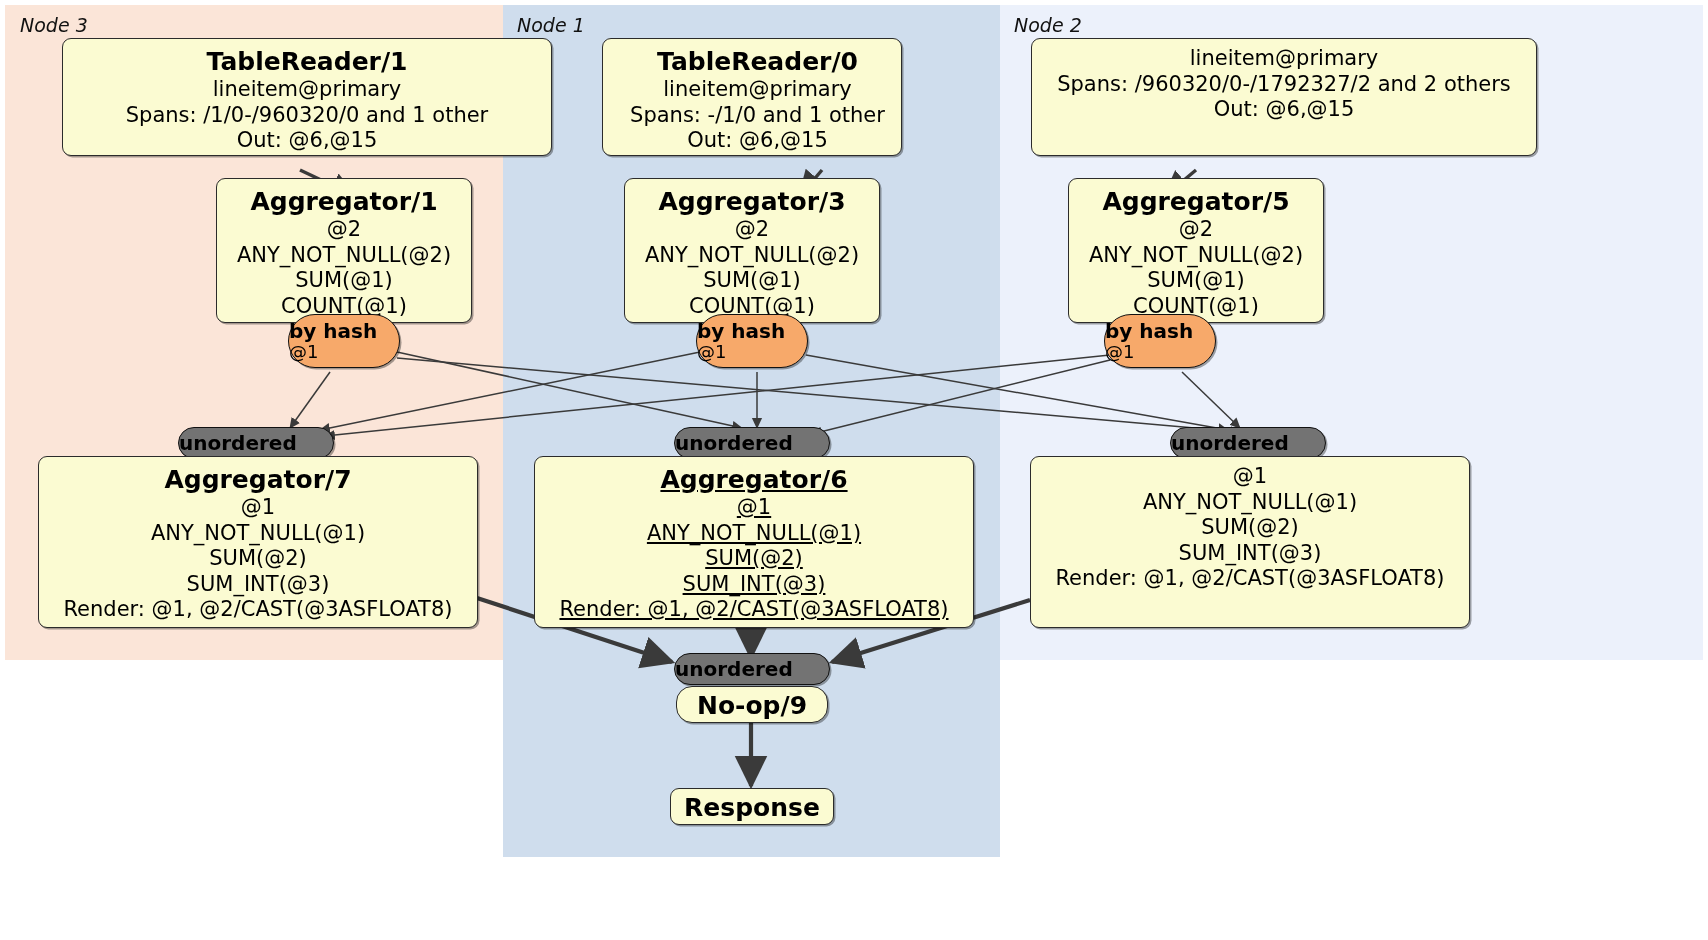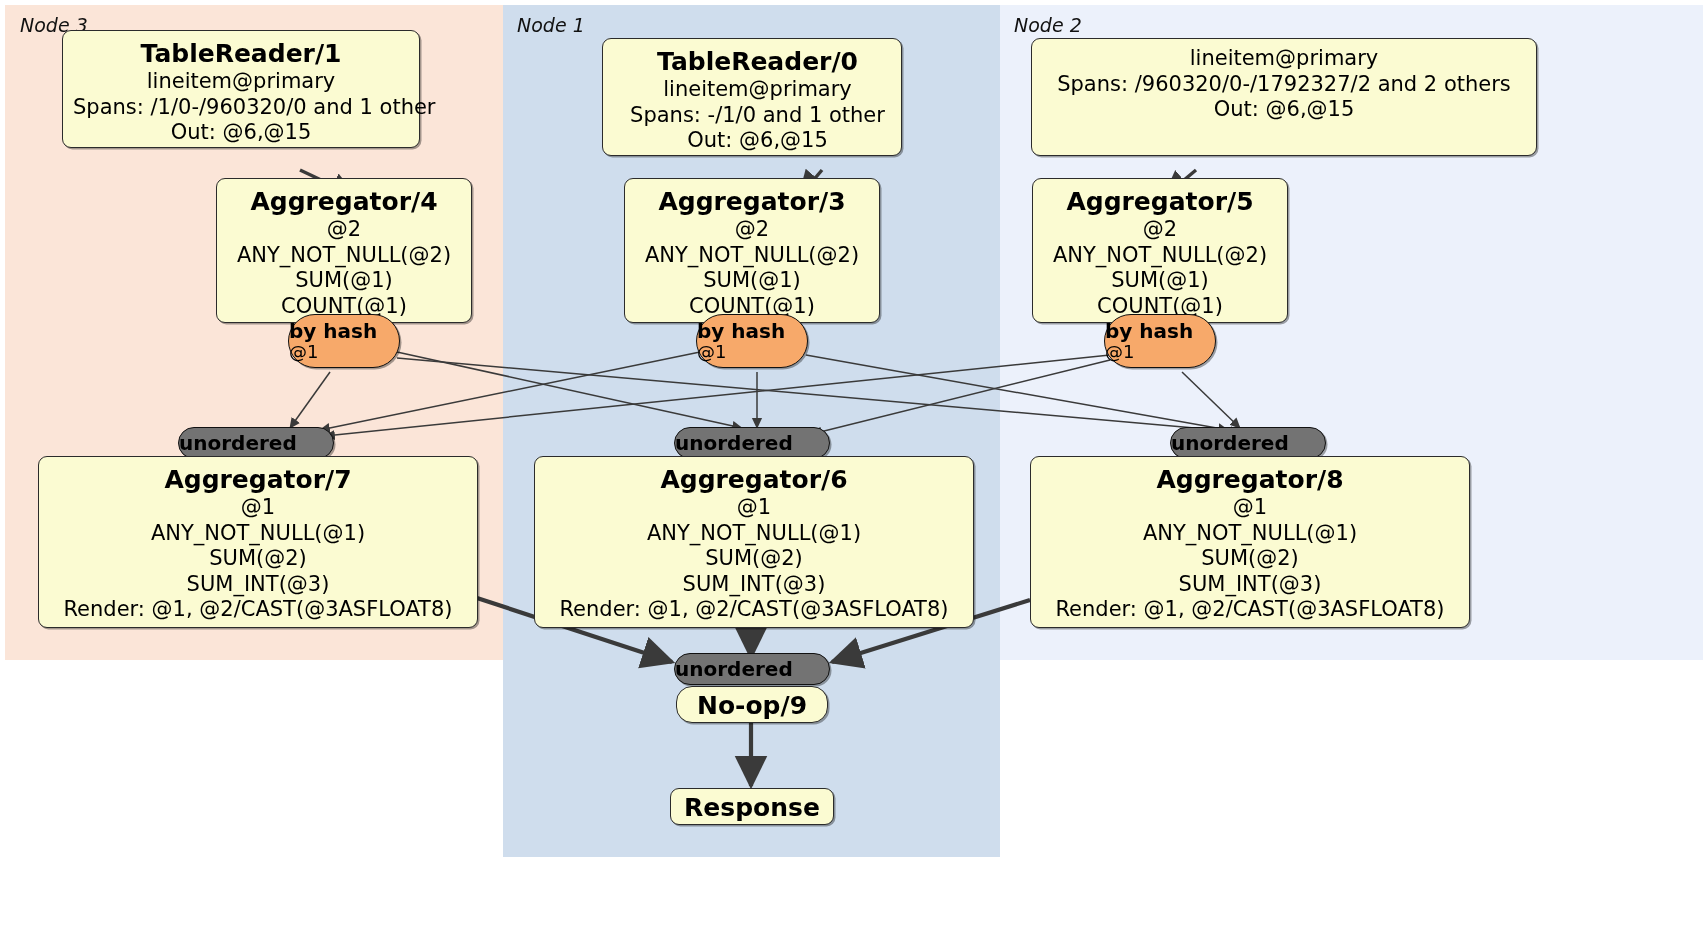--- a/index.html
+++ b/index.html
@@ -92,57 +92,57 @@
     <path d="M1110,360 L812,434" stroke="#3a3a3a" stroke-width="1.5" fill="none" marker-end="url(#arT)"></path>
     <path d="M1182,372 L1240,428" stroke="#3a3a3a" stroke-width="1.5" fill="none" marker-end="url(#arT)"></path>
 
     <path d="M477,598 L672,662" stroke="#3a3a3a" stroke-width="4.2" fill="none" marker-end="url(#ar)"></path>
     <path d="M751,630 L751,657" stroke="#3a3a3a" stroke-width="4.2" fill="none" marker-end="url(#ar)"></path>
     <path d="M1030,600 L832,662" stroke="#3a3a3a" stroke-width="4.2" fill="none" marker-end="url(#ar)"></path>
 
     <path d="M751,722 L751,786" stroke="#3a3a3a" stroke-width="4.2" fill="none" marker-end="url(#ar)"></path>
   </svg>
 
-  <div class="proc" style="left:62px;top:30px;width:358px;height:118px;">
+  <div class="proc" style="left:62px;top:38px;width:490px;height:118px;">
     <span class="ttl">TableReader/1</span>
     <span class="ln">lineitem@primary</span>
     <span class="ln">Spans: /1/0-/960320/0 and 1 other</span>
     <span class="ln">Out: @6,@15</span>
   </div>
 
   <div class="proc" style="left:602px;top:38px;width:300px;height:118px;padding-left:21px;">
     <span class="ttl">TableReader/0</span>
     <span class="ln">lineitem@primary</span>
     <span class="ln">Spans: -/1/0 and 1 other</span>
     <span class="ln">Out: @6,@15</span>
   </div>
 
   <div class="proc" style="left:1031px;top:38px;width:506px;height:118px;">
     <span class="ln">lineitem@primary</span>
     <span class="ln">Spans: /960320/0-/1792327/2 and 2 others</span>
     <span class="ln">Out: @6,@15</span>
   </div>
 
   <div class="proc" style="left:216px;top:178px;width:256px;height:145px;">
-    <span class="ttl">Aggregator/4</span>
+    <span class="ttl">Aggregator/1</span>
     <span class="ln">@2</span>
     <span class="ln">ANY_NOT_NULL(@2)</span>
     <span class="ln">SUM(@1)</span>
     <span class="ln">COUNT(@1)</span>
   </div>
 
   <div class="proc" style="left:624px;top:178px;width:256px;height:145px;">
     <span class="ttl">Aggregator/3</span>
     <span class="ln">@2</span>
     <span class="ln">ANY_NOT_NULL(@2)</span>
     <span class="ln">SUM(@1)</span>
     <span class="ln">COUNT(@1)</span>
   </div>
 
-  <div class="proc" style="left:1032px;top:178px;width:256px;height:145px;">
+  <div class="proc" style="left:1068px;top:178px;width:256px;height:145px;">
     <span class="ttl">Aggregator/5</span>
     <span class="ln">@2</span>
     <span class="ln">ANY_NOT_NULL(@2)</span>
     <span class="ln">SUM(@1)</span>
     <span class="ln">COUNT(@1)</span>
   </div>
 
   <div class="pill hash" style="left:288px;top:314px;width:112px;height:54px;">
     <span class="p1">by hash</span>
     <span class="p2">@1</span>
@@ -168,31 +168,30 @@
 
   <div class="proc" style="left:38px;top:456px;width:440px;height:172px;">
     <span class="ttl">Aggregator/7</span>
     <span class="ln">@1</span>
     <span class="ln">ANY_NOT_NULL(@1)</span>
     <span class="ln">SUM(@2)</span>
     <span class="ln">SUM_INT(@3)</span>
     <span class="ln">Render: @1, @2/CAST(@3ASFLOAT8)</span>
   </div>
 
-  <div class="proc" style="left:534px;top:456px;width:440px;height:172px;">
+  <div class="proc" style="left:534px;top:456px;width:440px;height:172px;text-decoration:underline;">
     <span class="ttl">Aggregator/6</span>
     <span class="ln">@1</span>
     <span class="ln">ANY_NOT_NULL(@1)</span>
     <span class="ln">SUM(@2)</span>
     <span class="ln">SUM_INT(@3)</span>
     <span class="ln">Render: @1, @2/CAST(@3ASFLOAT8)</span>
   </div>
 
   <div class="proc" style="left:1030px;top:456px;width:440px;height:172px;">
-    <span class="ttl">Aggregator/8</span>
     <span class="ln">@1</span>
     <span class="ln">ANY_NOT_NULL(@1)</span>
     <span class="ln">SUM(@2)</span>
     <span class="ln">SUM_INT(@3)</span>
     <span class="ln">Render: @1, @2/CAST(@3ASFLOAT8)</span>
   </div>
 
   <div class="pill unord single" style="left:674px;top:653px;width:156px;height:32px;">
     <span class="p1">unordered</span>
   </div>

